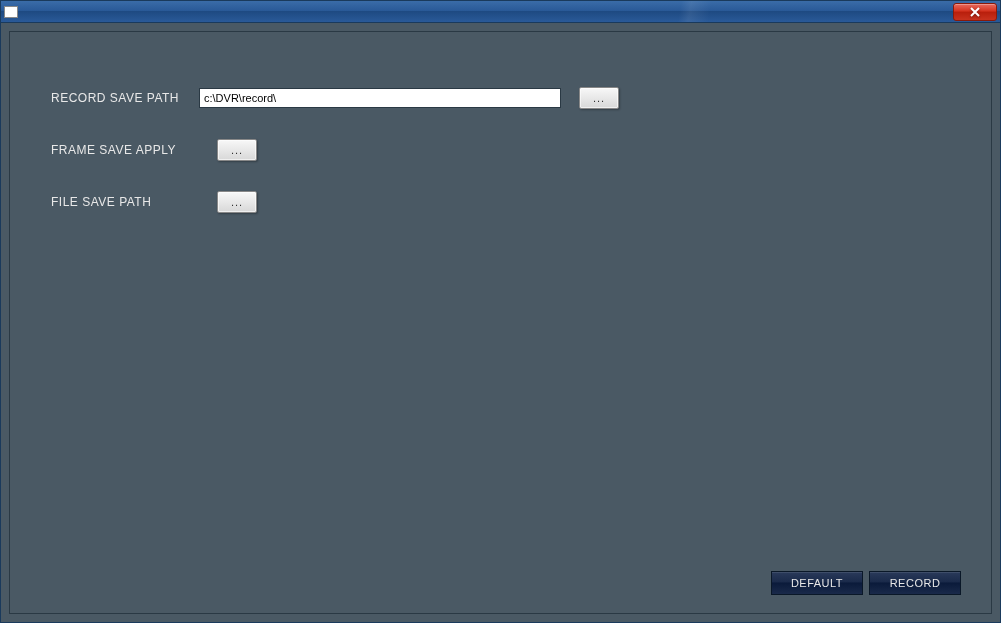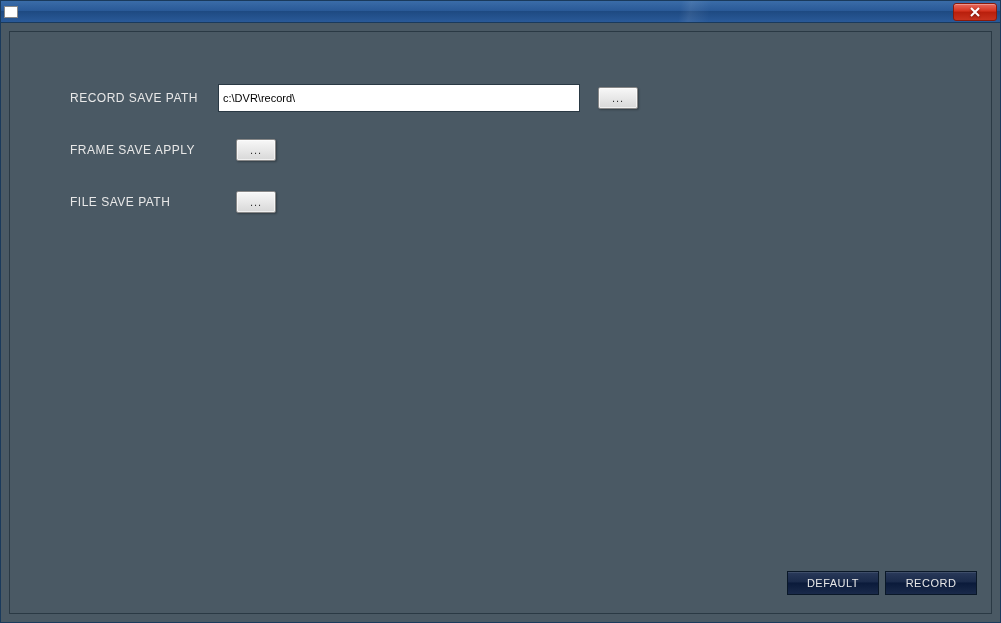--- a/index.html
+++ b/index.html
@@ -71,38 +71,38 @@
       padding: 8px;
       display: flex;
       flex-direction: column;
     }
     .inner-panel {
       flex: 1;
       background: #4a5964;
       border: 1px solid #2a3944;
       position: relative;
       padding-top: 55px;
-      padding-left: 60px;
+      padding-left: 41px;
     }
     .form-row {
       display: flex;
       align-items: center;
       margin-bottom: 30px;
       height: 22px;
     }
     .form-label {
       width: 148px;
       color: #e8e8e8;
       font-size: 12px;
       letter-spacing: 0.5px;
       font-weight: normal;
     }
     .path-input {
       width: 362px;
-      height: 28px;
+      height: 20px;
       background: #fff;
       border: 1px solid #2a3944;
       font-size: 11px;
       font-family: Arial, sans-serif;
       padding: 2px 4px;
       color: #000;
       outline: none;
     }
     .browse-btn {
       width: 40px;
@@ -116,21 +116,21 @@
       color: #333;
       display: flex;
       align-items: center;
       justify-content: center;
       letter-spacing: 1px;
       box-shadow: 0 0 0 1px rgba(255,255,255,0.6) inset, 1px 1px 2px rgba(0,0,0,0.3);
     }
     .bottom-bar {
       position: absolute;
       bottom: 18px;
-      right: 14px;
+      right: 30px;
       display: flex;
       gap: 6px;
     }
     .action-btn {
       width: 92px;
       height: 24px;
       background: linear-gradient(to bottom, #2a3a5a 0%, #1a2a4a 45%, #0a1a3a 50%, #1a2a4a 100%);
       border: 1px solid #0a1828;
       color: #e8e8e8;
       font-size: 11px;

